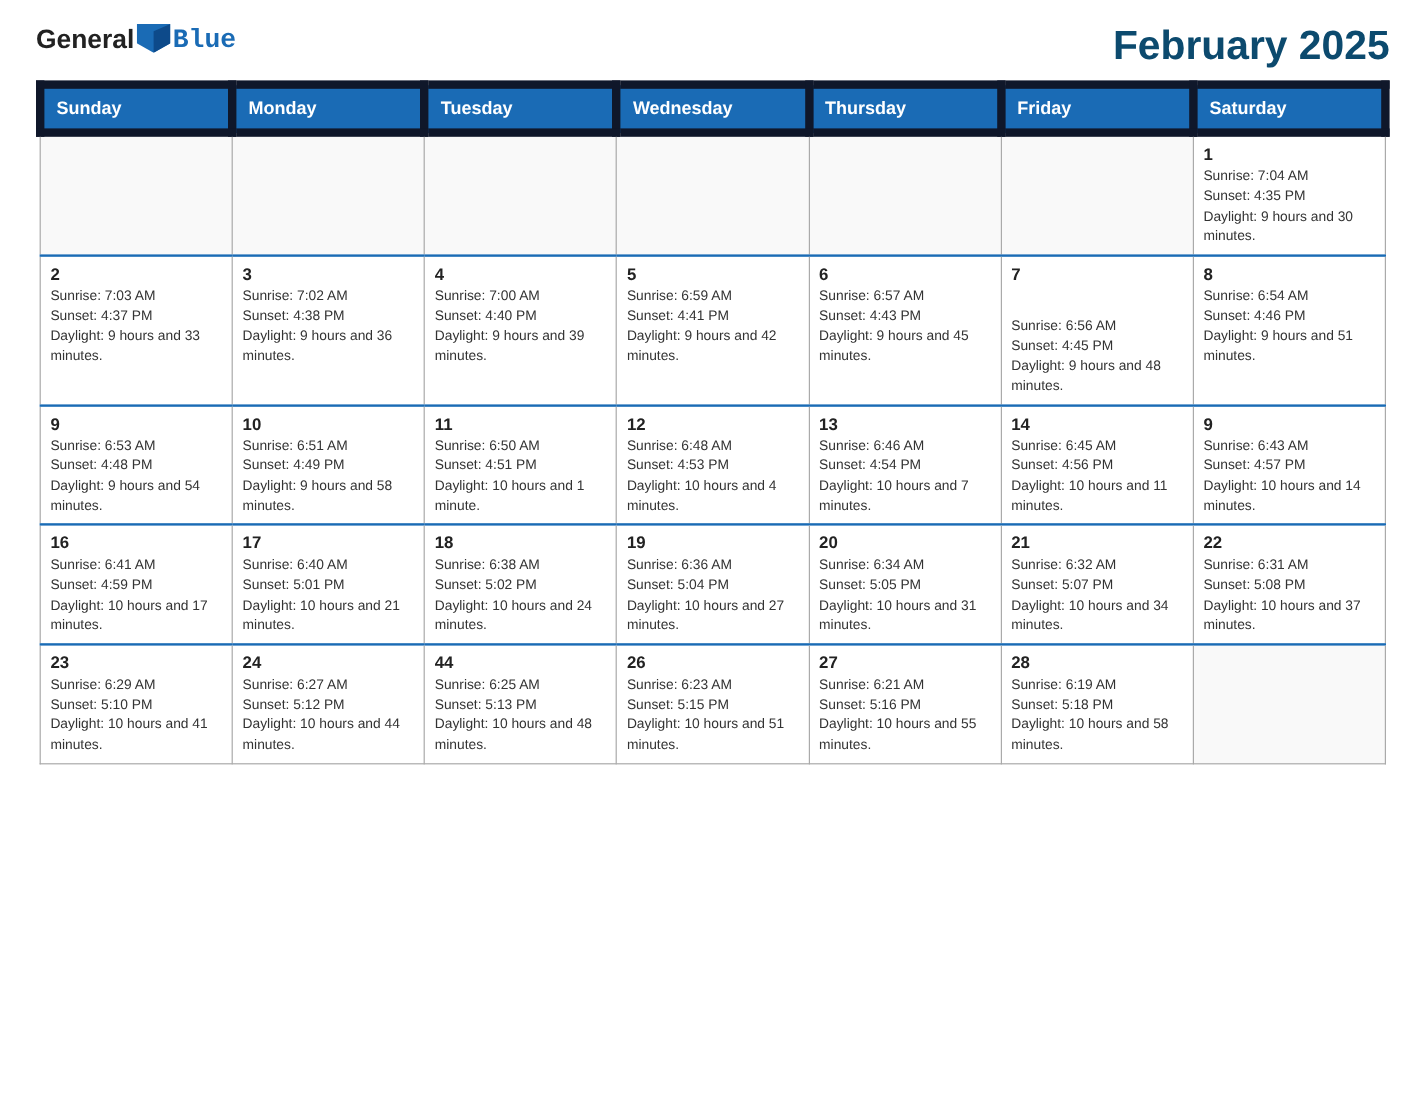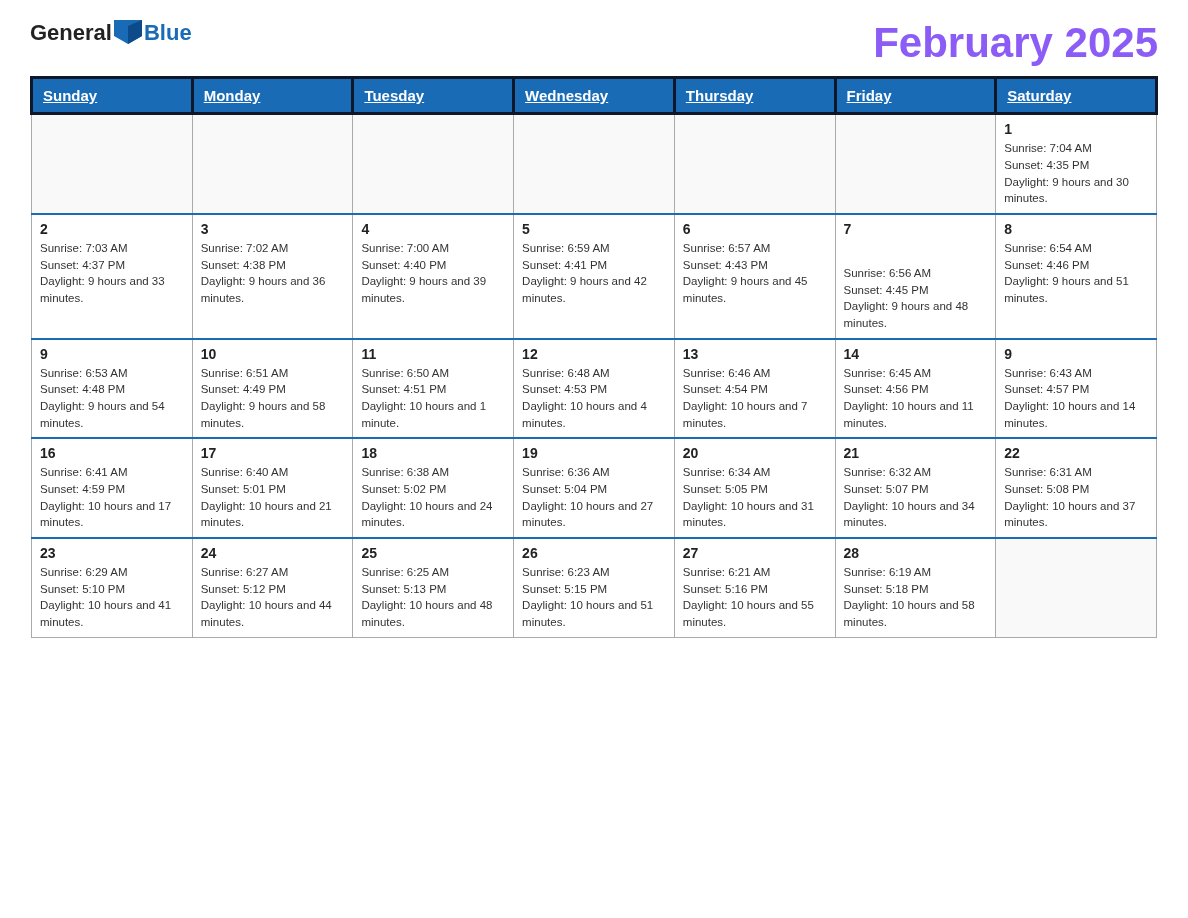--- a/index.html
+++ b/index.html
@@ -25,57 +25,57 @@
     }
     .logo-text-general {
       font-size: 22px;
       font-weight: bold;
       color: #222;
     }
     .logo-text-blue {
       font-size: 22px;
       font-weight: bold;
       color: #1a6bb5;
+      font-family: Liberation Mono, monospace;
     }
     .logo-icon {
       width: 28px;
       height: 24px;
       margin-left: 2px;
       margin-right: 2px;
       position: relative;
       top: -1px;
     }
     .title-area {
       text-align: right;
     }
     .calendar-title {
-      font-size: 42px;
-      font-weight: bold;
-      color: #8b5cf6;
+      font-size: 34px;
+      font-weight: bold;
+      color: #0c4a6e;
       line-height: 1.1;
     }
     .calendar-subtitle {
       font-size: 18px;
       color: #444;
       margin-top: 4px;
     }
     .calendar-table {
       width: 100%;
       border-collapse: collapse;
       margin-top: 8px;
     }
     .calendar-table thead tr th {
       background-color: #1a6bb5;
       color: #fff;
       font-size: 15px;
       font-weight: bold;
       padding: 8px 10px;
       text-align: left;
-      border: 3px solid #0f172a;
-      text-decoration: underline;
+      border: 7px solid #0f172a;
     }
     .calendar-table tbody tr td {
       vertical-align: top;
       border: 1px solid #aaa;
       border-top: 2px solid #1a6bb5;
       padding: 6px 8px;
       width: 14.28%;
       min-height: 100px;
       font-size: 12px;
       color: #333;
@@ -285,21 +285,21 @@
 Sunset: 5:10 PM
 Daylight: 10 hours and 41 minutes.</div>
         </td>
         <td>
           <span class="day-number">24</span>
           <div class="day-info" style="white-space: pre-line;">Sunrise: 6:27 AM
 Sunset: 5:12 PM
 Daylight: 10 hours and 44 minutes.</div>
         </td>
         <td>
-          <span class="day-number">25</span>
+          <span class="day-number">44</span>
           <div class="day-info" style="white-space: pre-line;">Sunrise: 6:25 AM
 Sunset: 5:13 PM
 Daylight: 10 hours and 48 minutes.</div>
         </td>
         <td>
           <span class="day-number">26</span>
           <div class="day-info" style="white-space: pre-line;">Sunrise: 6:23 AM
 Sunset: 5:15 PM
 Daylight: 10 hours and 51 minutes.</div>
         </td>

